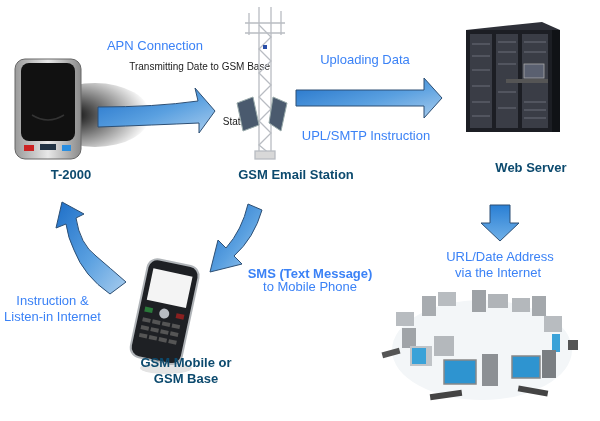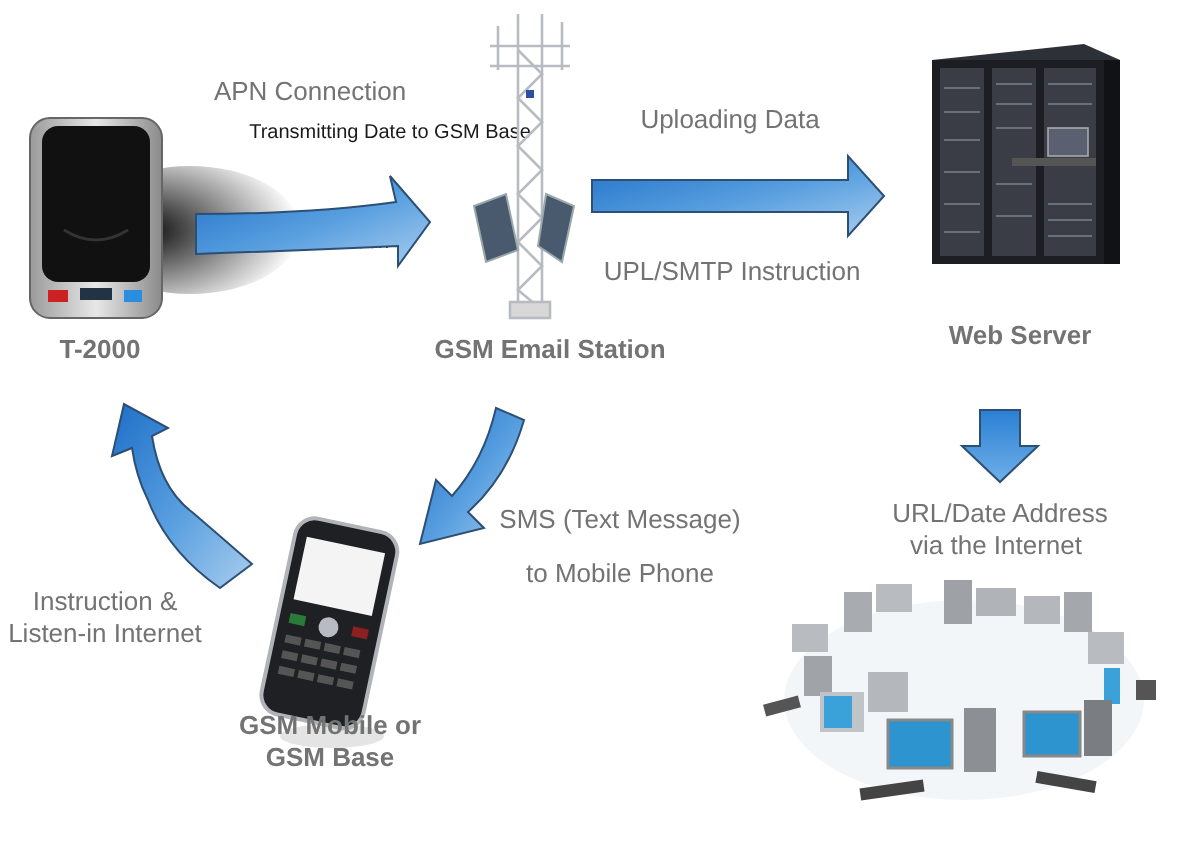--- a/index.html
+++ b/index.html
@@ -1,21 +1,21 @@
 <!DOCTYPE html>
 <html><head>
 <meta charset="utf-8">
 <style>
   html, body { margin: 0; padding: 0; background: #ffffff; }
   body { width: 600px; height: 421px; position: relative; overflow: hidden;
          font-family: "Liberation Sans", sans-serif; color: #1a1a1a; }
   .abs { position: absolute; }
-  .txt { font-size: 13px; text-align: center; line-height: 16px; color: #737373; }
-  .txt-small { font-size: 10px; line-height: 13px; text-align: center; padding-left: 40px; }
-  .red-label { color: #737373; font-weight: bold; font-size: 13px; text-align: center; line-height: 15px; }
+  .txt { font-size: 13px; text-align: center; line-height: 16px; color: #3b82f6; }
+  .txt-small { font-size: 10px; line-height: 13px; text-align: right; padding-left: 40px; }
+  .red-label { color: #0c4a6e; font-weight: bold; font-size: 13px; text-align: center; line-height: 15px; margin-left: 21px; }
   svg { position: absolute; overflow: visible; }
 </style>
 </head>
 <body>
 
 <svg width="0" height="0">
   <defs>
     <linearGradient id="arrowGrad" x1="0" y1="0" x2="1" y2="1">
       <stop offset="0" stop-color="#1e6fc8"></stop>
       <stop offset="0.55" stop-color="#5aa0e0"></stop>
@@ -146,21 +146,21 @@
     <rect x="0" y="62" width="18" height="6" fill="#555" transform="rotate(-15 9 65)"></rect>
     <rect x="48" y="104" width="32" height="6" fill="#444" transform="rotate(-8 64 107)"></rect>
     <rect x="136" y="100" width="30" height="6" fill="#444" transform="rotate(10 151 103)"></rect>
     <rect x="186" y="52" width="10" height="10" fill="#555"></rect>
   </g>
 </svg>
 
 <svg width="60" height="80" style="left:206px;top:200px;">
   <path d="M42 4 L56 10 Q48 38 28 56 L36 64 L4 72 L12 40 L20 48 Q36 30 42 4 Z" fill="url(#arrowGrad)" stroke="#2d4f74" stroke-width="1"></path>
 </svg>
-<div class="abs txt" style="left:245px;top:252px;width:130px;">SMS (Text Message)</div>
+<div class="abs txt" style="left:245px;top:266px;width:130px;font-weight:bold;">SMS (Text Message)</div>
 <div class="abs txt" style="left:245px;top:279px;width:130px;">to Mobile Phone</div>
 
 <svg width="90" height="90" style="left:40px;top:200px;">
   <path d="M86 82 L70 94 Q44 76 34 50 Q28 38 26 24 L16 28 L22 2 L44 14 L36 18 Q40 44 56 56 Q70 68 86 82 Z" fill="url(#arrowGrad)" stroke="#2d4f74" stroke-width="1"></path>
 </svg>
 <div class="abs txt" style="left:0px;top:293px;width:105px;">Instruction &amp;</div>
 <div class="abs txt" style="left:0px;top:309px;width:105px;">Listen-in Internet</div>
 
 <svg width="80" height="120" style="left:126px;top:260px;">
   <ellipse cx="40" cy="108" rx="26" ry="6" fill="#e4e4e4"></ellipse>

